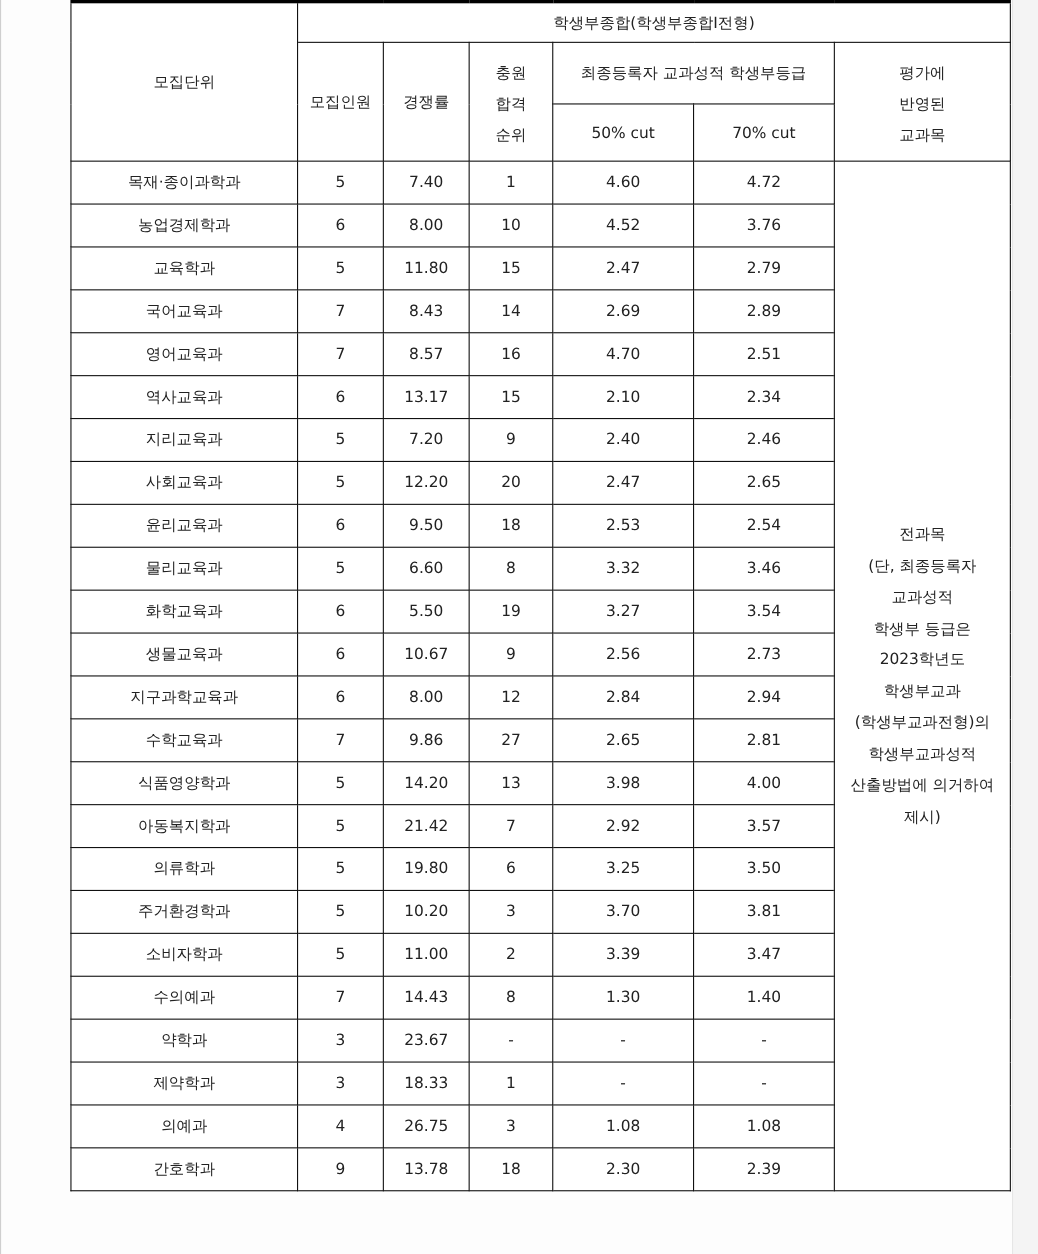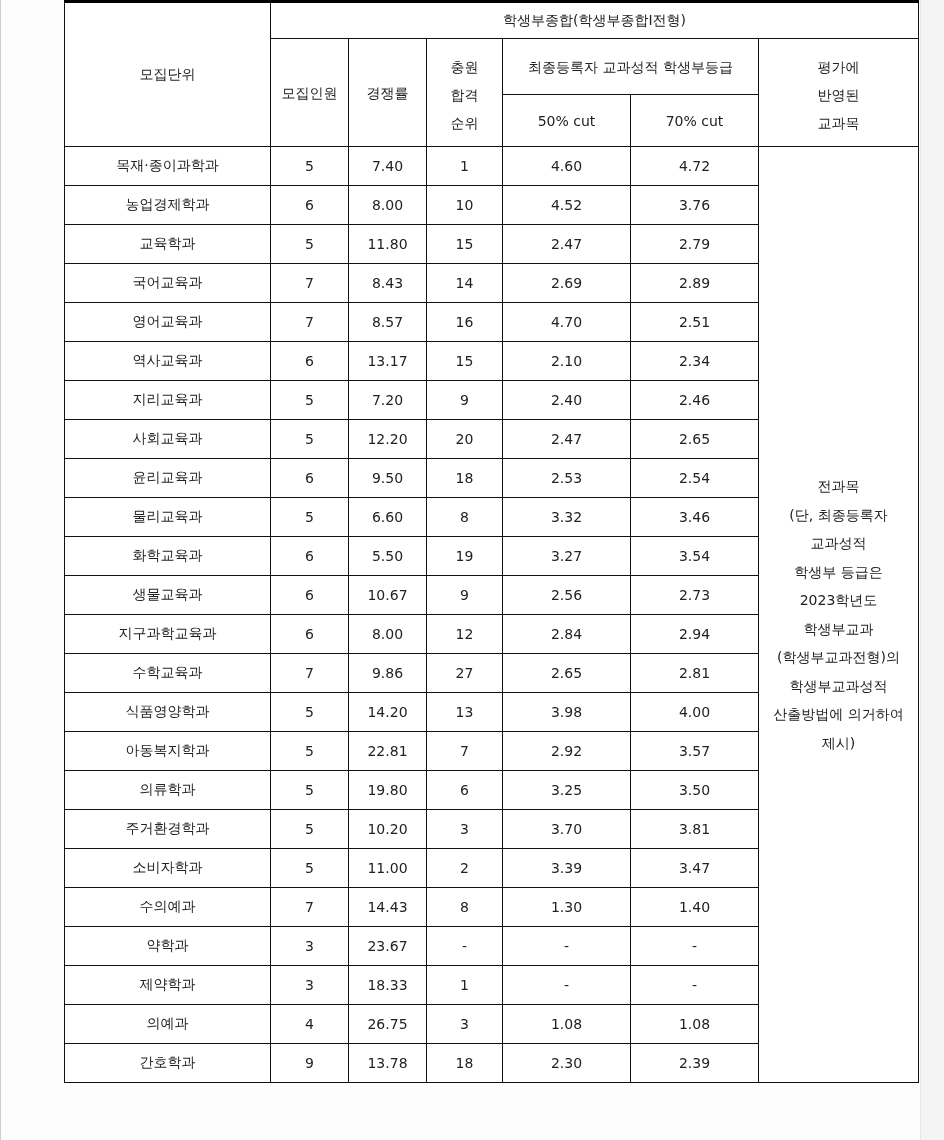--- a/index.html
+++ b/index.html
@@ -265,21 +265,21 @@
         <td class="name">식품영양학과</td>
         <td>5</td>
         <td>14.20</td>
         <td>13</td>
         <td>3.98</td>
         <td>4.00</td>
       </tr>
       <tr class="data">
         <td class="name">아동복지학과</td>
         <td>5</td>
-        <td>22.81</td>
+        <td>21.42</td>
         <td>7</td>
         <td>2.92</td>
         <td>3.57</td>
       </tr>
       <tr class="data">
         <td class="name">의류학과</td>
         <td>5</td>
         <td>19.80</td>
         <td>6</td>
         <td>3.25</td>

